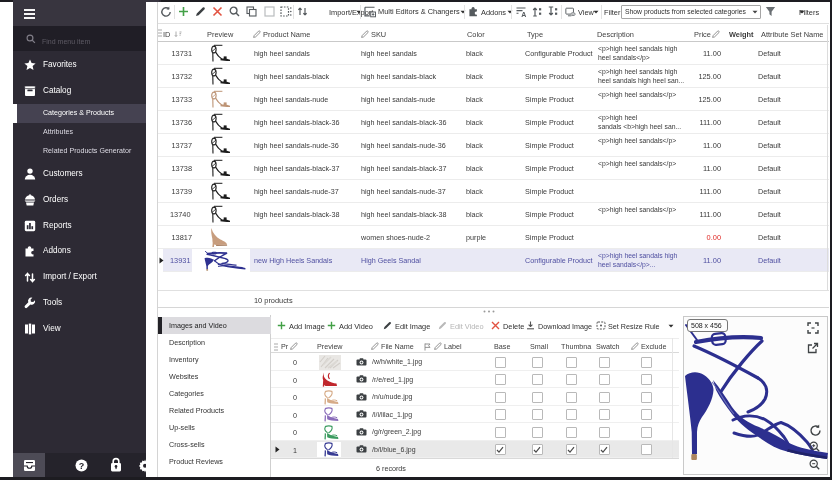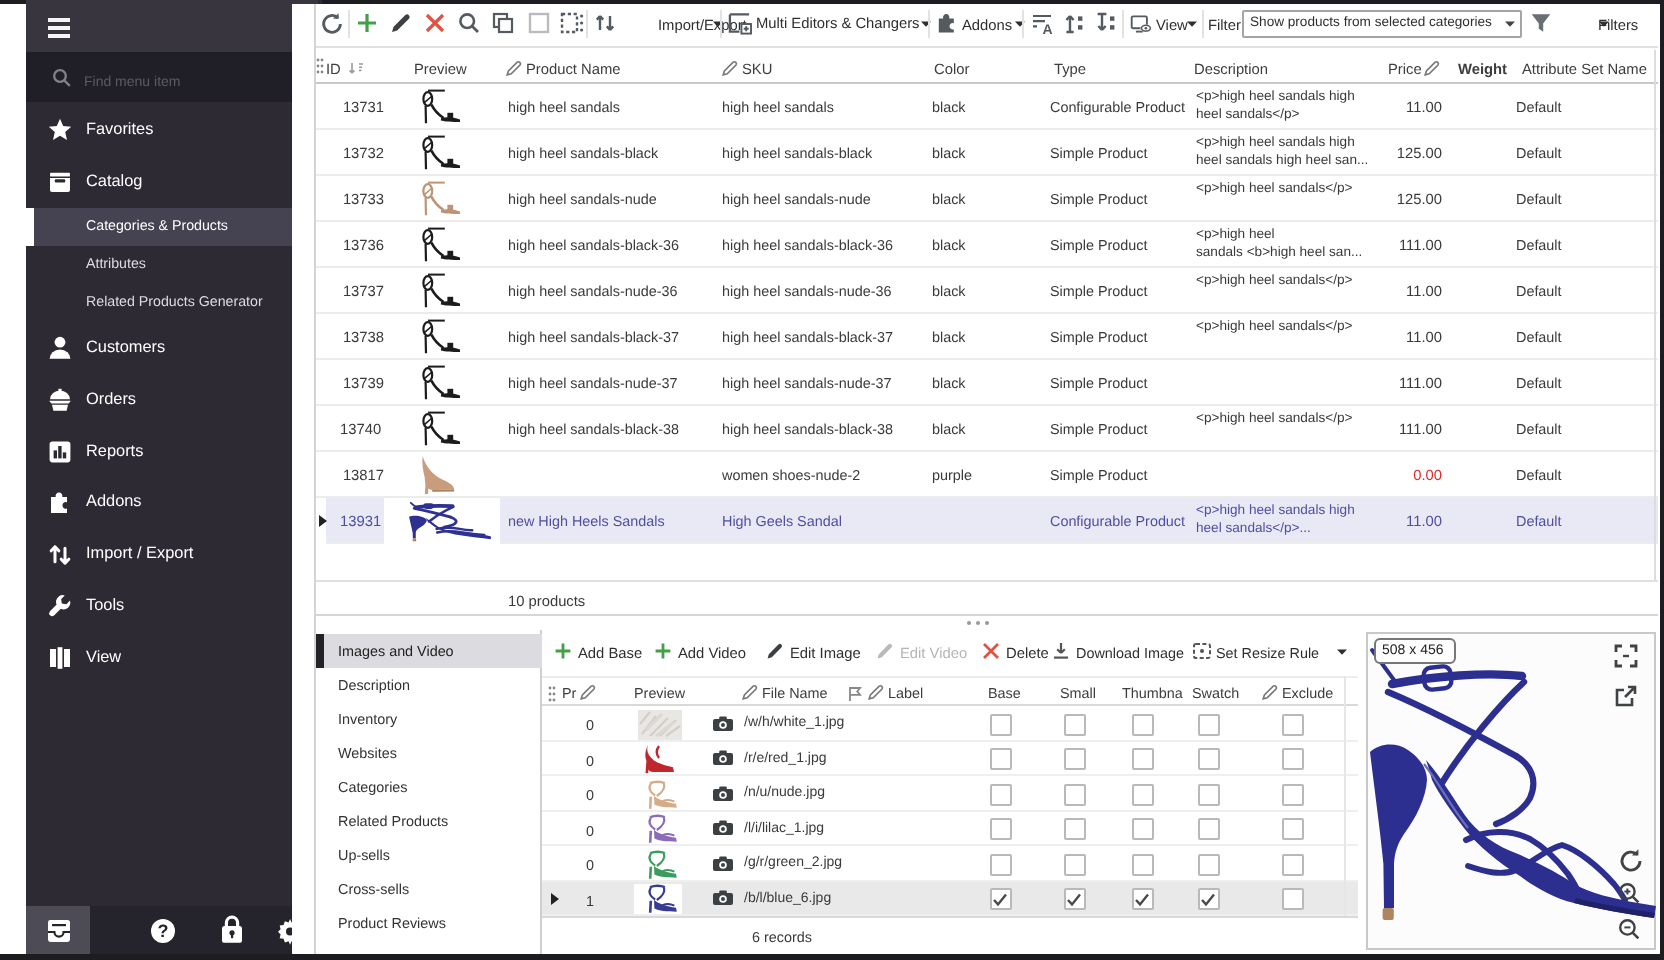--- a/index.html
+++ b/index.html
@@ -459,21 +459,21 @@
 <div class="t" style="left:169px;top:355.1px;font-size:7.2px;color:#333;font-weight:400;">Inventory</div>
 <div class="t" style="left:169px;top:372.15000000000003px;font-size:7.2px;color:#333;font-weight:400;">Websites</div>
 <div class="t" style="left:169px;top:389.20000000000005px;font-size:7.2px;color:#333;font-weight:400;">Categories</div>
 <div class="t" style="left:169px;top:406.25000000000006px;font-size:7.2px;color:#333;font-weight:400;">Related Products</div>
 <div class="t" style="left:169px;top:423.30000000000007px;font-size:7.2px;color:#333;font-weight:400;">Up-sells</div>
 <div class="t" style="left:169px;top:440.3500000000001px;font-size:7.2px;color:#333;font-weight:400;">Cross-sells</div>
 <div class="t" style="left:169px;top:457.4000000000001px;font-size:7.2px;color:#333;font-weight:400;">Product Reviews</div>
 <svg style="left:277px;top:321px" width="9" height="9" viewBox="0 0 9 9">
     <path d="M4.5 0.8v7.4M0.8 4.5h7.4" stroke="#43a047" stroke-width="1.4"></path>
   </svg>
-<div class="t" style="left:289px;top:321.5px;font-size:7.4px;color:#2f2f2f;font-weight:400;">Add Base</div>
+<div class="t" style="left:289px;top:321.5px;font-size:7.4px;color:#2f2f2f;font-weight:400;">Add Image</div>
 <svg style="left:327px;top:321px" width="9" height="9" viewBox="0 0 9 9">
     <path d="M4.5 0.8v7.4M0.8 4.5h7.4" stroke="#43a047" stroke-width="1.4"></path>
   </svg>
 <div class="t" style="left:339px;top:321.5px;font-size:7.4px;color:#2f2f2f;font-weight:400;">Add Video</div>
 <svg style="left:383px;top:321px" width="9" height="9" viewBox="0 0 9 9">
     <path d="M0.8 8.2 1.4 6.1 6.2 1.3a1.05 1.05 0 0 1 1.5 1.5L2.9 7.6Z" fill="#3c4043"></path>
   </svg>
 <div class="t" style="left:395px;top:321.5px;font-size:7.4px;color:#2f2f2f;font-weight:400;">Edit Image</div>
 <svg style="left:438px;top:321px" width="9" height="9" viewBox="0 0 9 9">
     <path d="M0.8 8.2 1.4 6.1 6.2 1.3a1.05 1.05 0 0 1 1.5 1.5L2.9 7.6Z" fill="#b9b9b9"></path>

